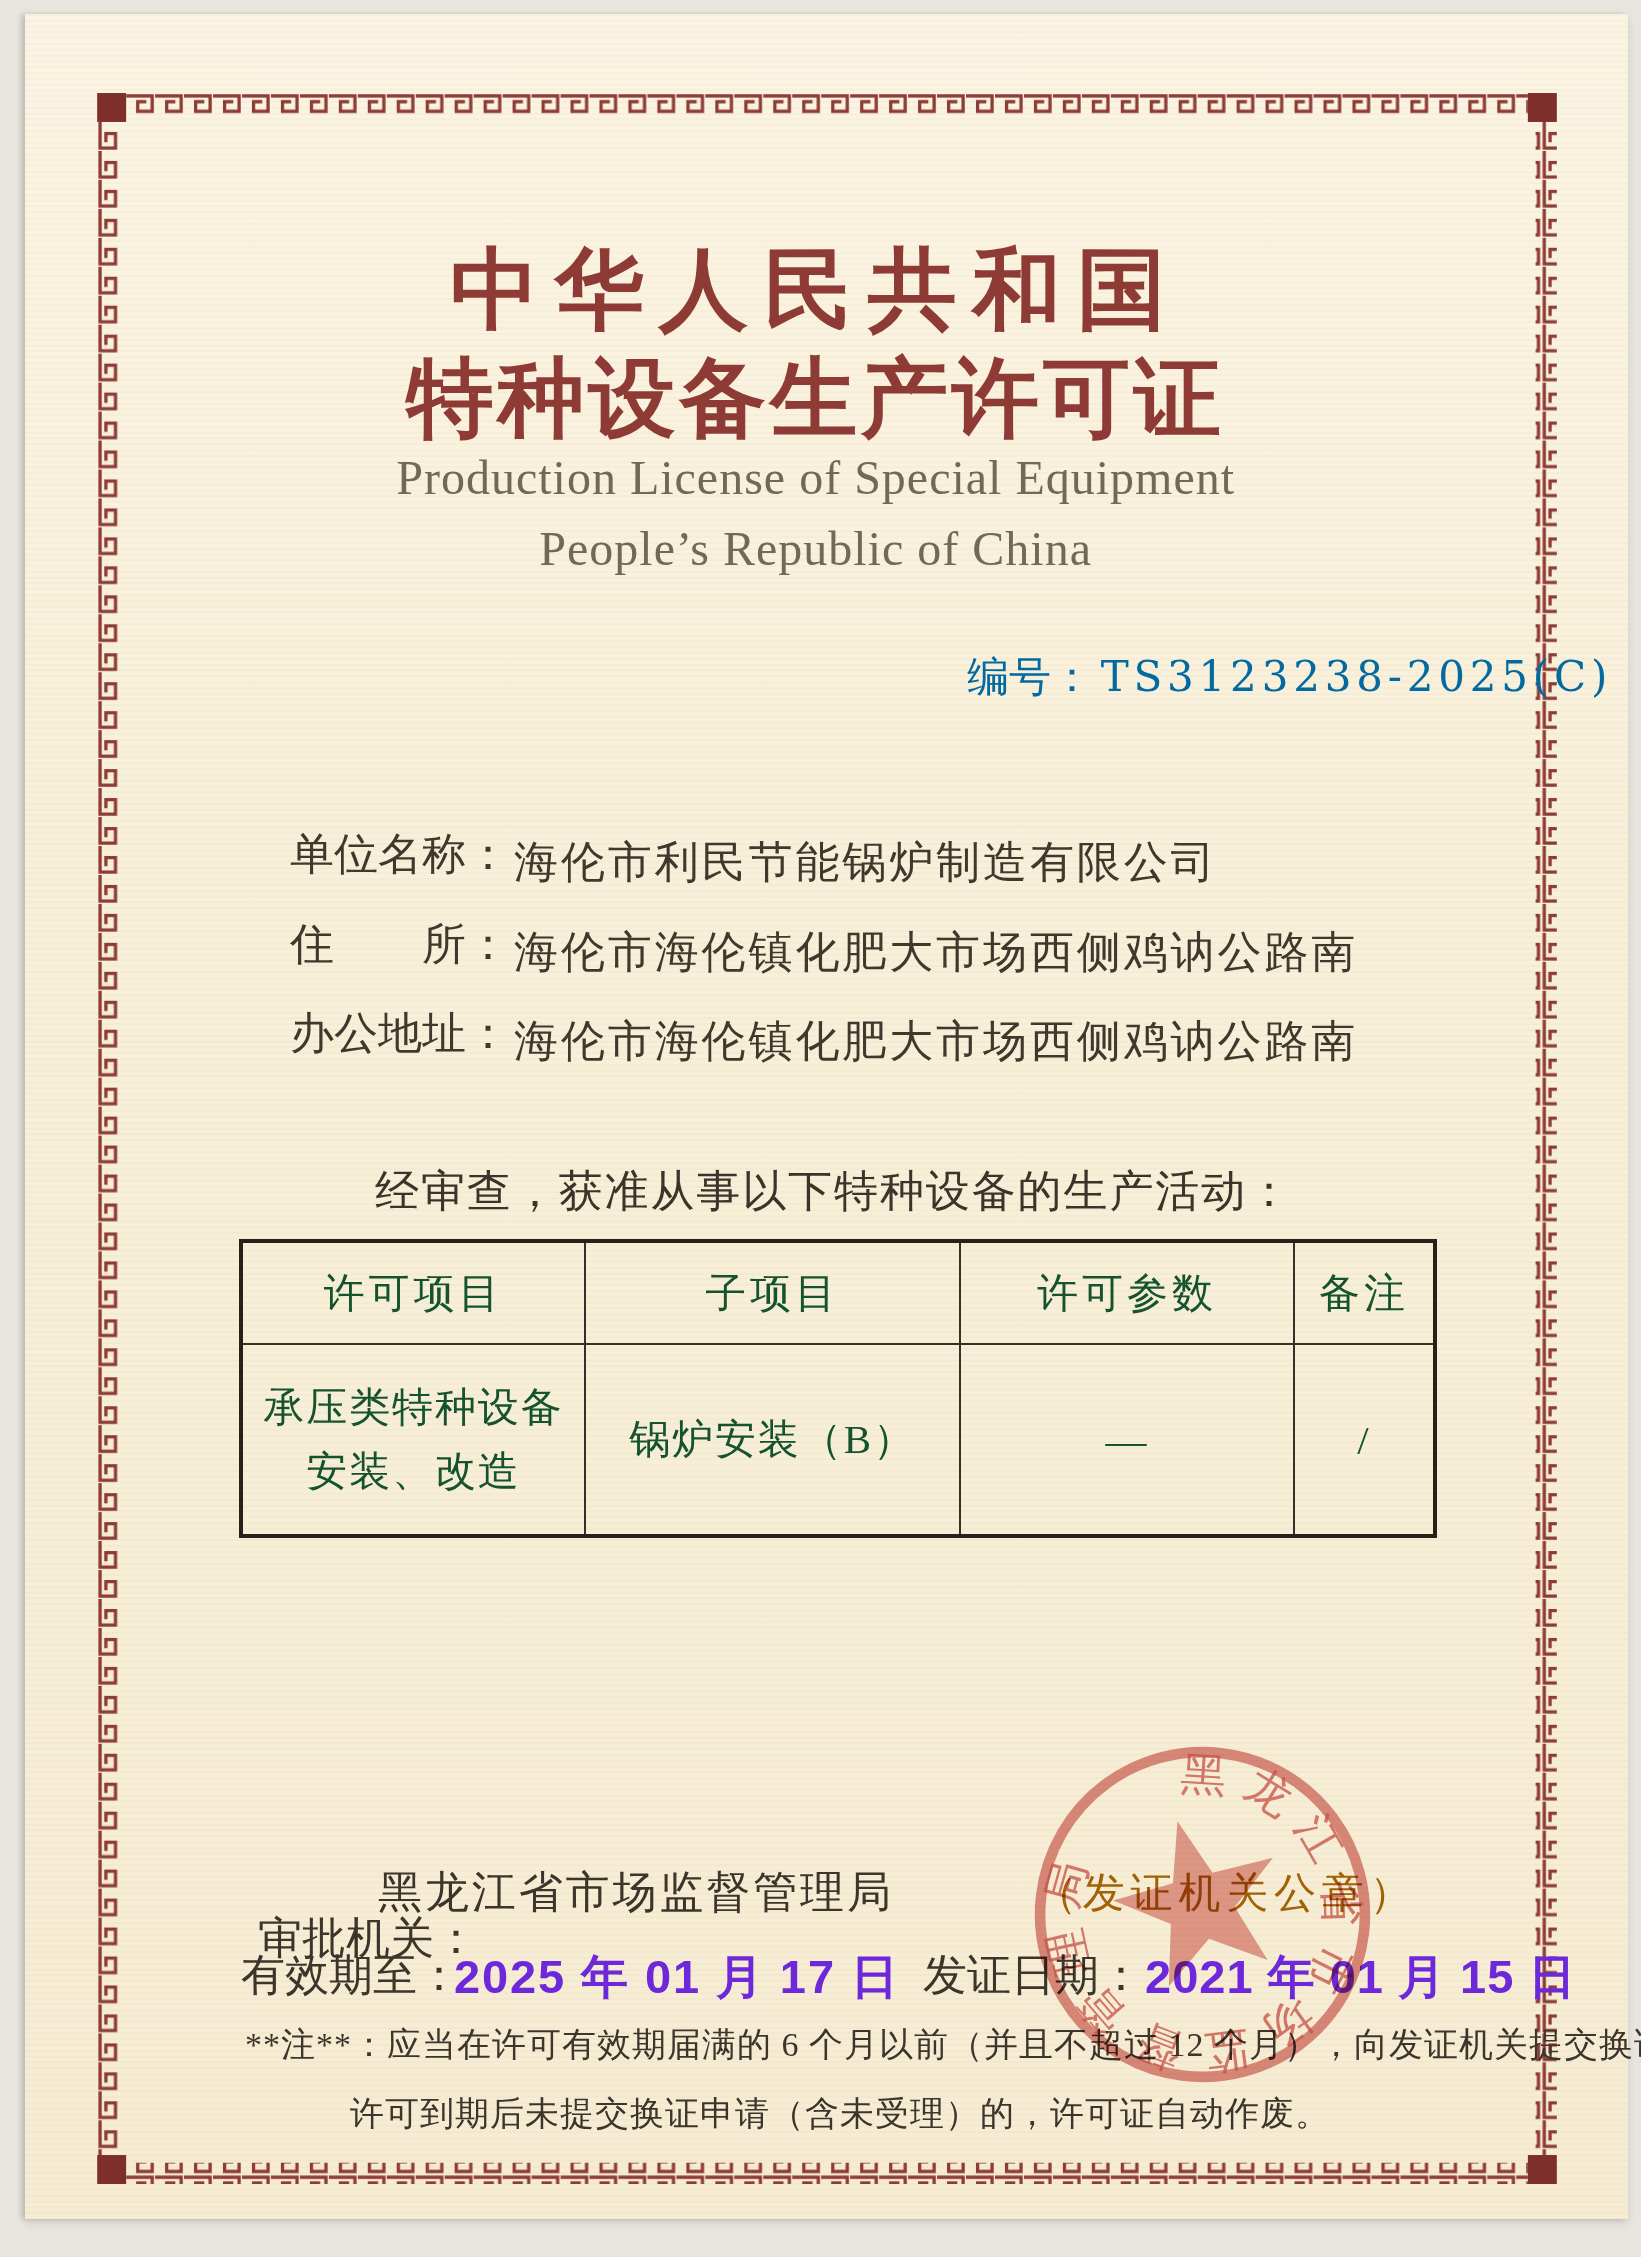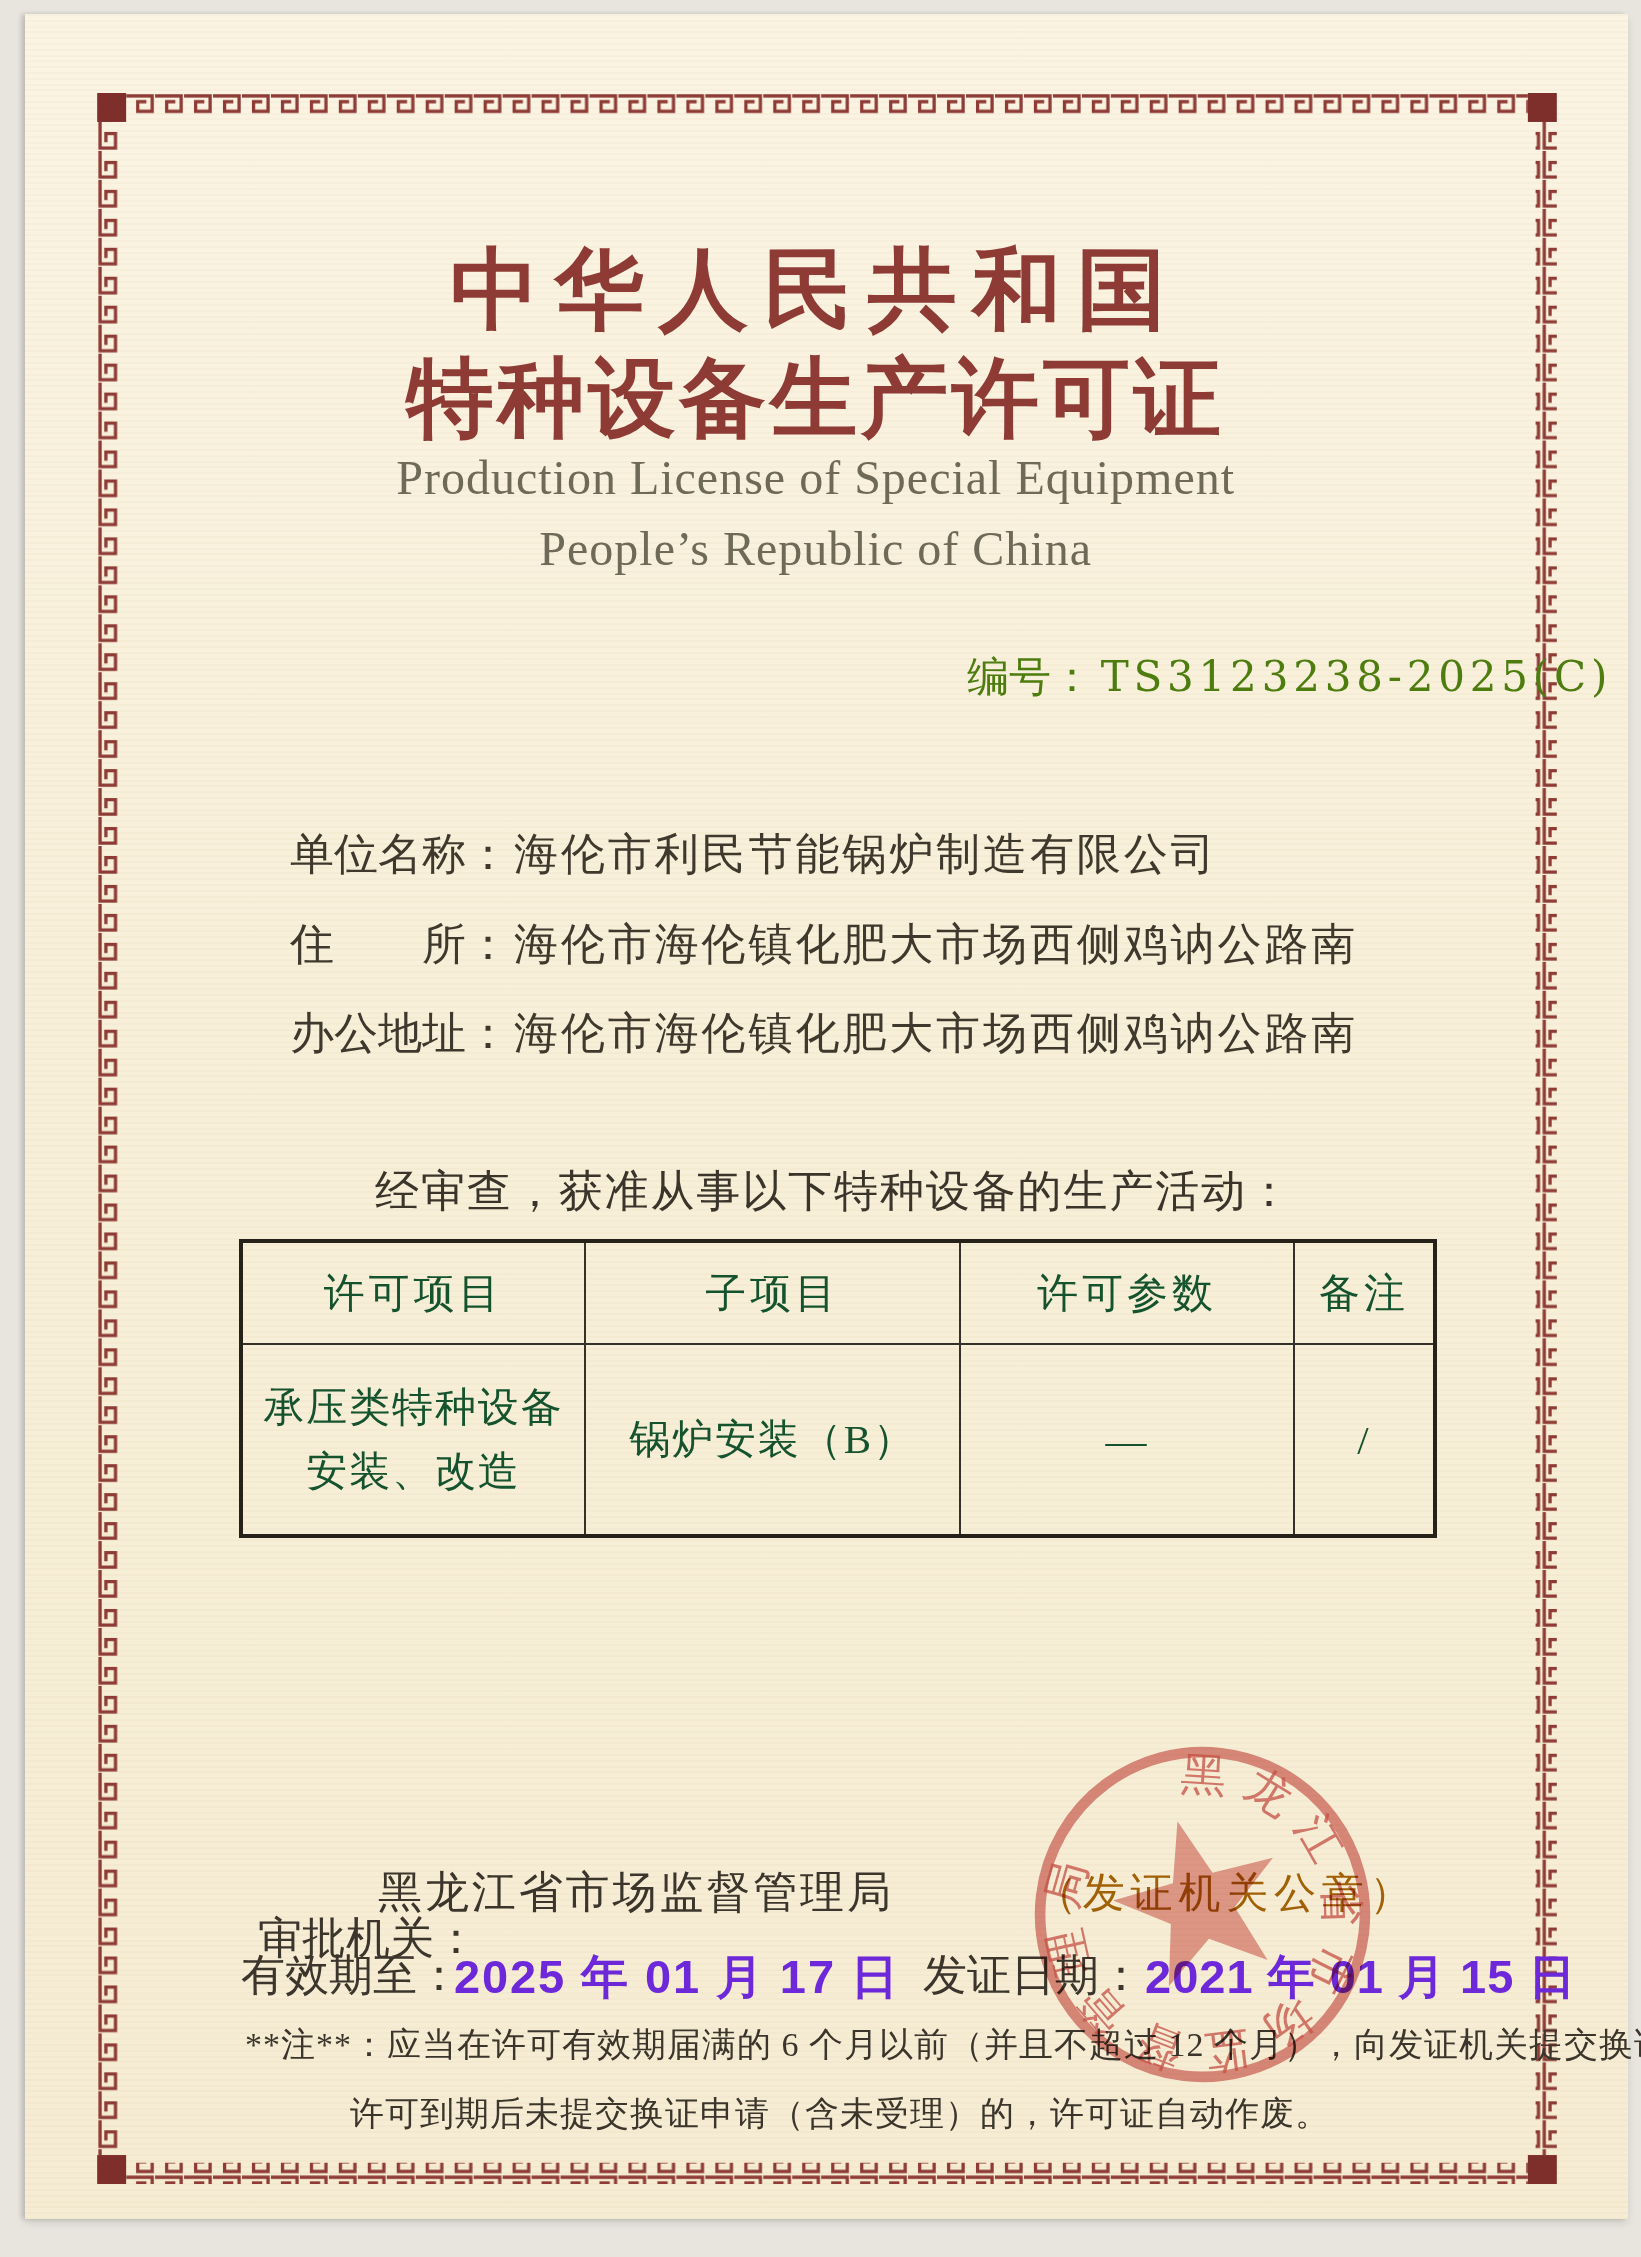--- a/index.html
+++ b/index.html
@@ -30,26 +30,26 @@
   .title-cn.l1{top:230px;font-size:89px;letter-spacing:15.4px;}
   .title-cn.l2{top:340px;font-size:87px;letter-spacing:3.9px;}
   .title-en{
     left:0;right:9.7px;text-align:center;
     color:#6e6a57;font-size:48px;letter-spacing:1px;
     font-family:"Liberation Serif",serif;
   }
   .title-en.l1{top:450px;}
   .title-en.l2{top:521px;}
 
-  .serial{top:649px;left:967px;font-size:42px;color:#4d7c0f;}
+  .serial{top:649px;left:967px;font-size:42px;color:#0369a1;}
   .serial .num{font-family:"DejaVu Serif",serif;letter-spacing:4.8px;margin-left:7.7px;}
 
   .field{font-size:44px;color:#3f382d;}
   .field .flabel{position:absolute;left:290px;font-family:Liberation Serif, serif;}
-  .field .fvalue{position:absolute;left:514px;letter-spacing:2.9px;}
+  .field .fvalue{position:absolute;left:514px;letter-spacing:2.9px;margin-top:8px;}
   .f1{top:825px;} .f2{top:915px;} .f3{top:1004px;}
 
   .intro{top:1162px;left:375px;font-size:44px;letter-spacing:1.9px;color:#3a342a;}
 
   table.lic{
     position:absolute;left:239px;top:1239px;width:1193px;height:290px;
     border-collapse:collapse;table-layout:fixed;
     font-size:41px;color:#14532d;
   }
   table.lic,table.lic th,table.lic td{border:2.4px solid #35302a;}

